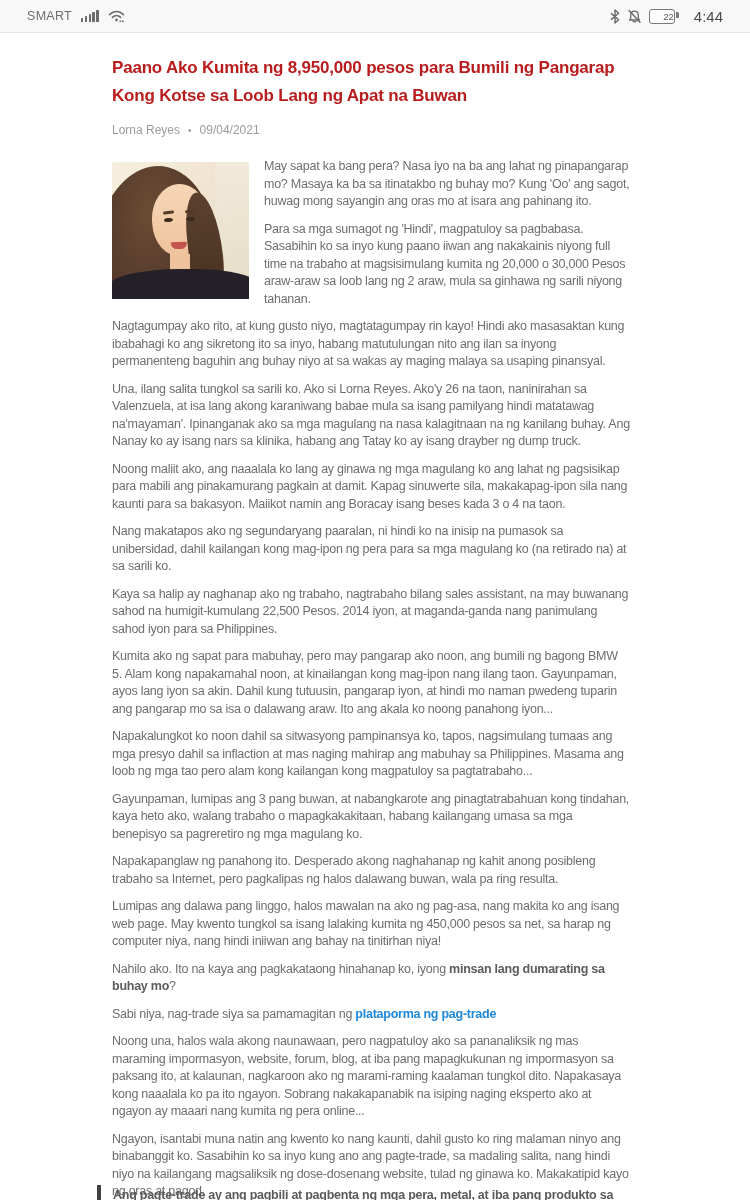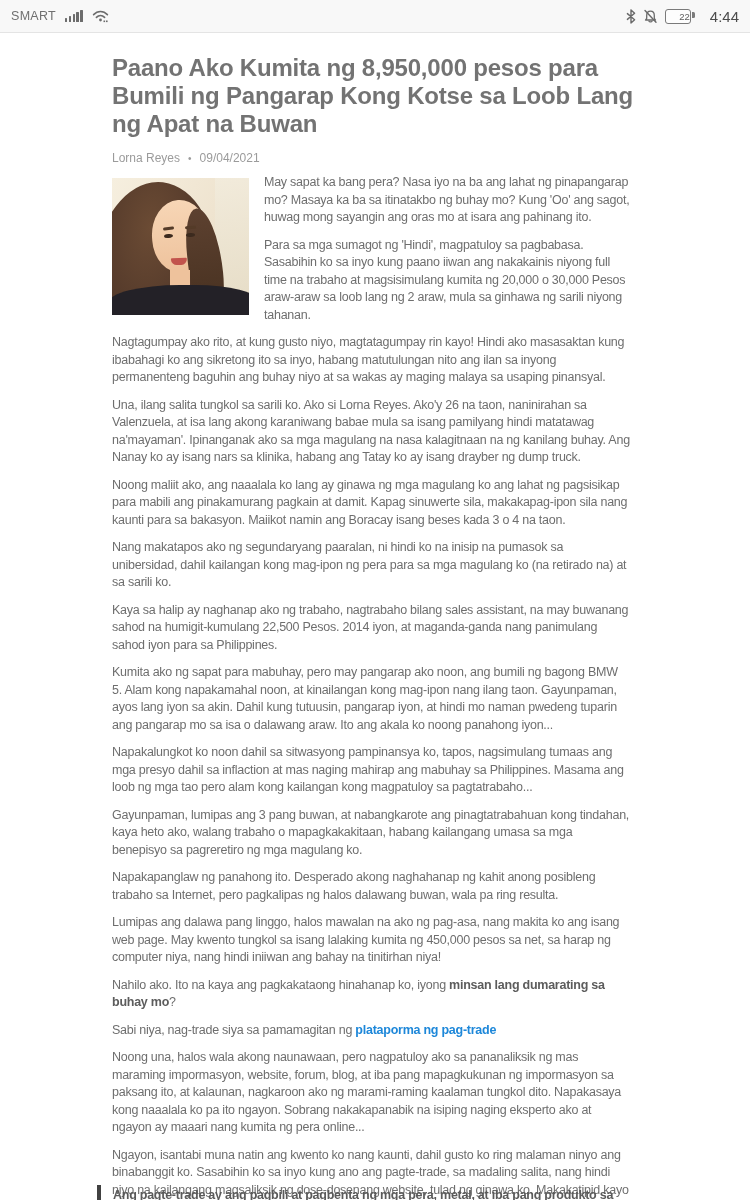--- a/index.html
+++ b/index.html
@@ -2,42 +2,42 @@
 <html><head>
 <meta charset="utf-8">
 <style>
   html,body{margin:0;padding:0;background:#fff;}
   .page{position:relative;width:750px;height:1200px;overflow:hidden;background:#ffffff;
         font-family:"Liberation Sans",sans-serif;}
 
   
   .status-bar{height:33px;background:#f8f8f8;border-bottom:1px solid #e4e4e4;
               display:flex;justify-content:space-between;align-items:center;
-              padding:0 11px;box-sizing:border-box;}
+              padding:0 27px;box-sizing:border-box;}
   .sb-left{display:flex;align-items:center;gap:9px;}
   .carrier{font-size:12.5px;color:#6f6f6f;letter-spacing:.3px;}
   .signal{display:flex;align-items:flex-end;gap:1.5px;height:12px;padding-bottom:1px;}
   .signal i{display:block;width:2.3px;background:#6c6c6c;border-radius:.5px;}
   .signal i:nth-child(1){height:4px;} .signal i:nth-child(2){height:6px;}
   .signal i:nth-child(3){height:8px;} .signal i:nth-child(4){height:10px;}
   .signal i:nth-child(5){height:12px;}
   .sb-right{display:flex;align-items:center;gap:7px;}
   .battery{position:relative;width:24px;height:13px;border:1.5px solid #7a7a7a;border-radius:3px;
            display:flex;align-items:center;justify-content:flex-end;
            font-size:9.5px;color:#5c5c5c;background:#fdfdfd;}
   .battery:after{content:"";position:absolute;right:-4.8px;top:2.6px;width:2.6px;height:6.4px;
                  background:#7a7a7a;border-radius:0 1.5px 1.5px 0;}
   .time{font-size:15px;color:#4c4c4c;margin-left:12px;}
 
   
   .article{padding:21px 105px 0 112px;}
-  h1.title{margin:0 0 13px 0;font-size:24px;line-height:28px;font-weight:700;
-           color:#737373;letter-spacing:-.2px;}
+  h1.title{margin:0 0 13px 0;font-size:17px;line-height:28px;font-weight:700;
+           color:#b91c1c;letter-spacing:-.2px;}
   .byline{display:flex;align-items:center;gap:8px;font-size:12px;color:#9b9b9b;
-          margin-bottom:9px;}
+          margin-bottom:21px;}
   .byline .dot{font-size:10px;color:#9b9b9b;}
 
   .body p{margin:0 15px 10px 0;font-size:12.5px;line-height:17.5px;color:#6e6e6e;
           letter-spacing:-.25px;}
   .body .link{color:#1d87d9;font-weight:700;cursor:pointer;}
   .body .bold{font-weight:700;color:#5c5c5c;}
 
   
   .photo{float:left;width:137px;height:137px;margin:4px 15px 8px 0;position:relative;
          overflow:hidden;background:linear-gradient(120deg,#f6efdf 0%,#efe4d0 55%,#e8dbc3 100%);}

